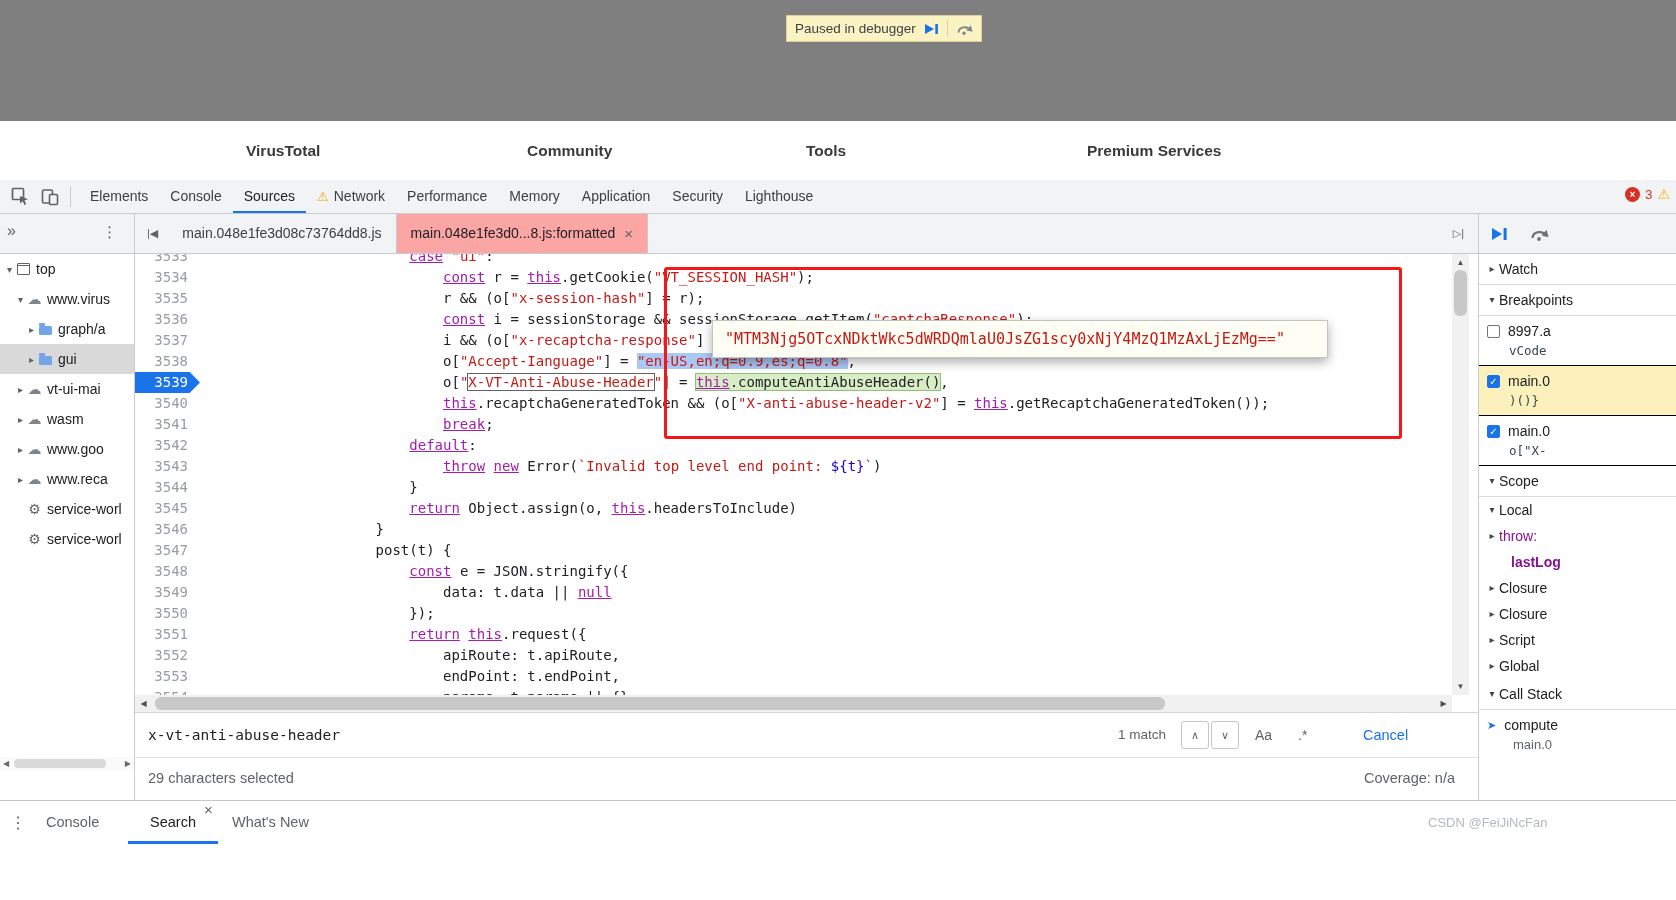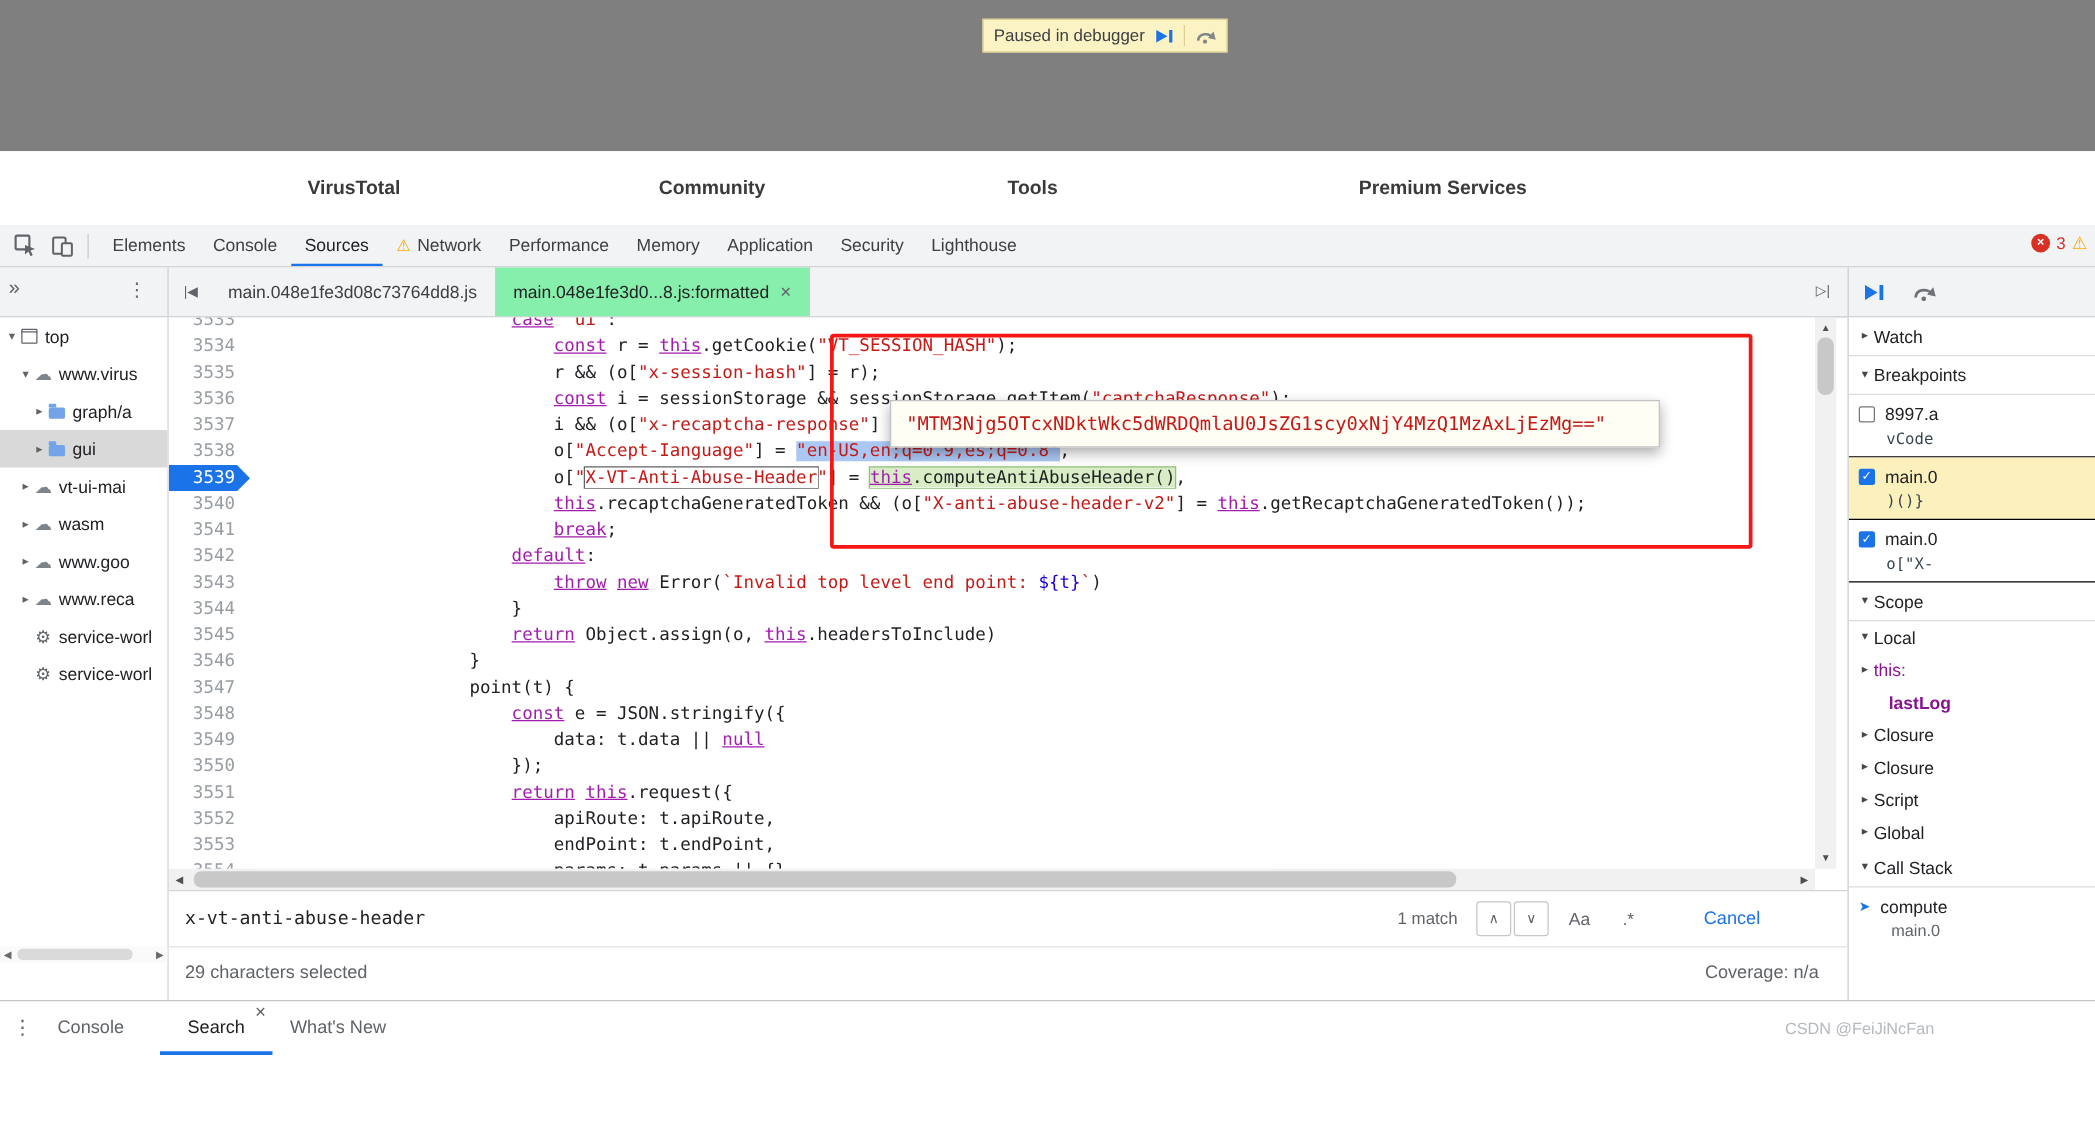--- a/index.html
+++ b/index.html
@@ -36,21 +36,21 @@
 
   
   #nav-header{left:0;top:214px;width:135px;height:40px;background:#f1f3f4;border-bottom:1px solid #c9cccf;
     border-right:1px solid #c9cccf;box-sizing:border-box;}
   #nav-header .dbl{position:absolute;left:7px;top:8px;font-size:16px;color:#5f6368;}
   #nav-header .kebab{position:absolute;left:102px;top:9px;font-size:15px;color:#5f6368;}
   #tab-strip{left:135px;top:214px;width:1343px;height:40px;background:#f1f3f4;border-bottom:1px solid #c9cccf;
     box-sizing:border-box;display:flex;align-items:stretch;}
   .strip-icon{font-size:11px;color:#5f6368;align-self:center;margin:0 10px 0 12px;white-space:nowrap;}
   .ed-tab{padding:0 14px;line-height:39px;font-size:14px;color:#3c4043;white-space:nowrap;}
-  .ed-tab.active{background:#86efac;border-left:1px solid #c9cccf;border-right:1px solid #c9cccf;color:#202124;
+  .ed-tab.active{background:#fca5a5;border-left:1px solid #c9cccf;border-right:1px solid #c9cccf;color:#202124;
     display:flex;align-items:center;gap:9px;}
   .tab-close{font-size:15px;color:#5f6368;}
   #pretty-icon{position:absolute;right:14px;top:0;line-height:39px;font-size:11px;color:#5f6368;}
   #sb-toolbar{left:1478px;top:214px;width:198px;height:40px;background:#f1f3f4;border-bottom:1px solid #c9cccf;
     border-left:1px solid #c9cccf;box-sizing:border-box;display:flex;align-items:center;gap:22px;padding-left:12px;}
 
   
   #navigator{left:0;top:254px;width:135px;height:546px;background:#fff;border-right:1px solid #c9cccf;box-sizing:border-box;overflow:hidden;}
   .nav-row{height:30px;display:flex;align-items:center;font-size:14px;color:#202124;white-space:nowrap;overflow:hidden;}
   .nav-row.sel{background:#d9d9d9;}
@@ -380,21 +380,21 @@
         <div class="crow">
           <div class="lno">3545</div>
           <div class="ccode"><span class="tk p">                        </span><span class="tk k">return</span><span class="tk p"> Object.assign(o, </span><span class="tk k">this</span><span class="tk p">.headersToInclude)</span></div>
         </div>
         <div class="crow">
           <div class="lno">3546</div>
           <div class="ccode"><span class="tk p">                    </span><span class="tk p">}</span></div>
         </div>
         <div class="crow">
           <div class="lno">3547</div>
-          <div class="ccode"><span class="tk p">                    </span><span class="tk p">point(t) {</span></div>
+          <div class="ccode"><span class="tk p">                    </span><span class="tk p">post(t) {</span></div>
         </div>
         <div class="crow">
           <div class="lno">3548</div>
           <div class="ccode"><span class="tk p">                        </span><span class="tk k">const</span><span class="tk p"> e = JSON.stringify({</span></div>
         </div>
         <div class="crow">
           <div class="lno">3549</div>
           <div class="ccode"><span class="tk p">                            </span><span class="tk p">data: t.data || </span><span class="tk k">null</span></div>
         </div>
         <div class="crow">
@@ -484,21 +484,21 @@
       <span class="sb-arrow-g">▾</span>
       <span>Scope</span>
     </div>
     <div id="scope-list">
         <div class="scope-row">
           <span class="sb-arrow-g">▾</span>
           <span>Local</span>
         </div>
         <div class="scope-row">
           <span class="sb-arrow-g">▸</span>
-          <span class="name">this:</span>
+          <span class="name">throw:</span>
         </div>
         <div class="scope-row child">
           <span class="name">lastLog</span>
         </div>
         <div class="scope-row">
           <span class="sb-arrow-g">▸</span>
           <span>Closure</span>
         </div>
         <div class="scope-row">
           <span class="sb-arrow-g">▸</span>

